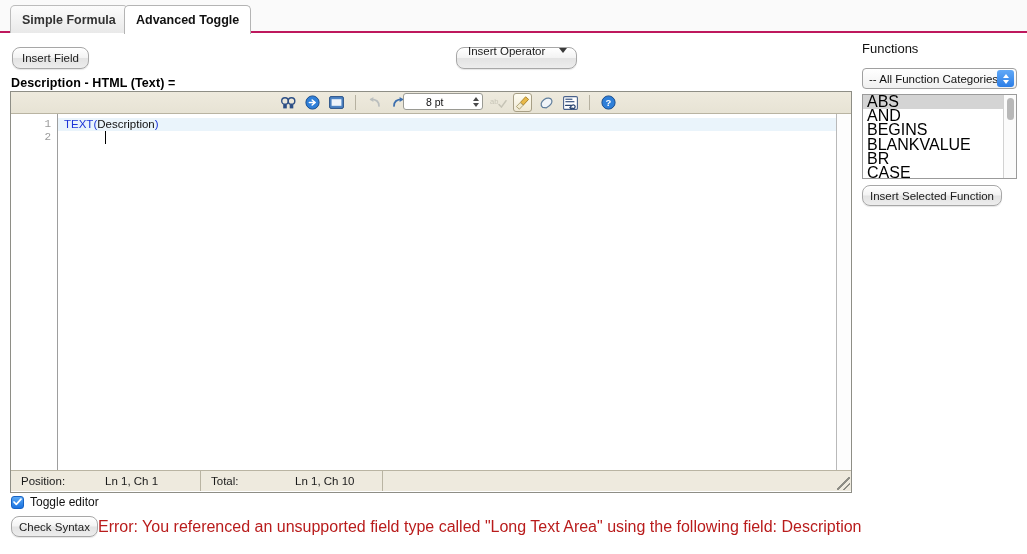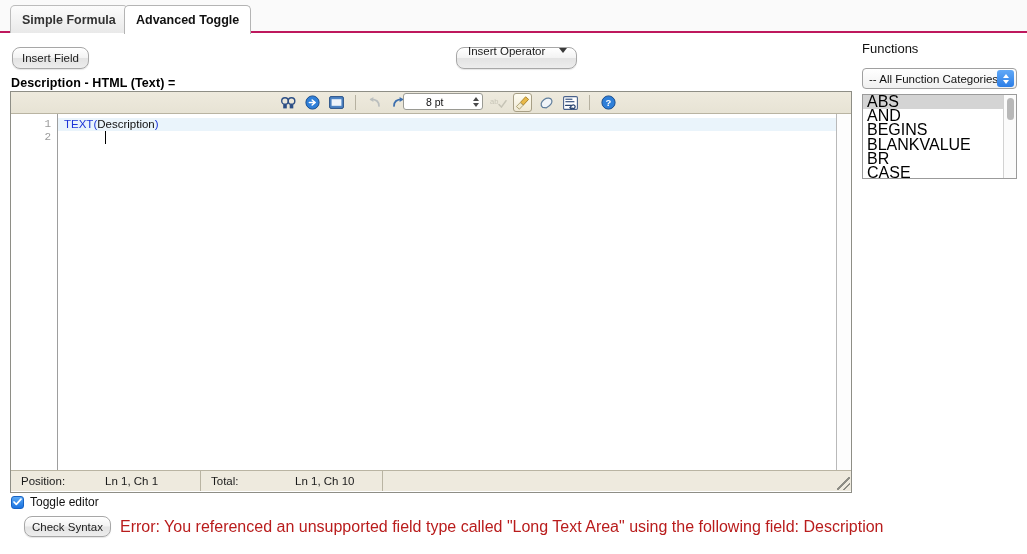--- a/index.html
+++ b/index.html
@@ -166,21 +166,21 @@
     background: linear-gradient(to bottom,#5aa8f5,#1a72e0);
     border: 1px solid #1763c4;
     display: flex; align-items: center; justify-content: center;
     cursor: pointer;
   }
   .cbox svg { display: block; }
 
   
   #syntax-row {
     position: absolute; left: 11px; top: 516px;
-    display: flex; align-items: center; gap: 9px; margin-left: 13px;
+    display: flex; align-items: center; 
   }
   #check-syntax { height: 21px; padding: 0 7px; }
   #error-msg { font-size: 16px; color: #b91c1c; white-space: nowrap; }
 
   
   #functions { position: absolute; left: 862px; top: 41px; width: 160px; }
   #functions-title { font-size: 13px; color: #111; margin-bottom: 12px; }
 
   .selectbox {
     position: relative; width: 155px; height: 21px;
@@ -401,15 +401,18 @@
         <li>BEGINS</li>
         <li>BLANKVALUE</li>
         <li>BR</li>
         <li>CASE</li>
       </ul>
       <div class="list-scroll">
         <div class="list-thumb"></div>
       </div>
     </div>
 
+    <div class="btn" id="insert-selected">
+      <span>Insert Selected Function</span>
+    </div>
   </div>
 
 </div>
 
 </body></html>

